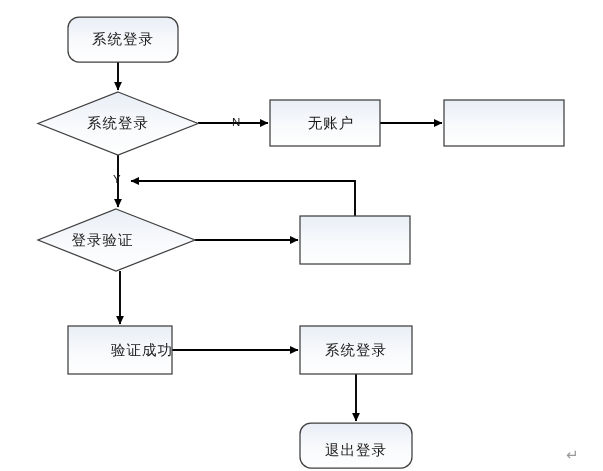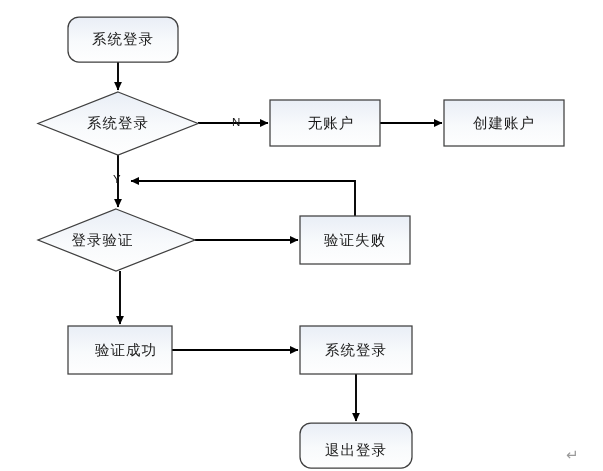--- a/index.html
+++ b/index.html
@@ -106,33 +106,27 @@
   </div>
 
   <div class="node-label" style="left:38px; top:92px; width:160px; height:63px;">
     <span>系统登录</span>
   </div>
 
   <div class="node-label" style="left:270px; top:100px; width:122px; height:46px;">
     <span>无账户</span>
   </div>
 
-  <div class="node-label" style="left:444px; top:100px; width:120px; height:46px;">
-    <span>创建账户</span>
-  </div>
 
   <div class="node-label" style="left:24px; top:209px; width:157px; height:62px;">
     <span>登录验证</span>
   </div>
 
-  <div class="node-label" style="left:300px; top:216px; width:110px; height:48px;">
-    <span>验证失败</span>
-  </div>
 
-  <div class="node-label" style="left:68px; top:326px; width:116px; height:48px;">
+  <div class="node-label" style="left:84px; top:326px; width:116px; height:48px;">
     <span>验证成功</span>
   </div>
 
   <div class="node-label" style="left:300px; top:326px; width:112px; height:48px;">
     <span>系统登录</span>
   </div>
 
   <div class="node-label" style="left:300px; top:423px; width:112px; height:54px;">
     <span>退出登录</span>
   </div>

